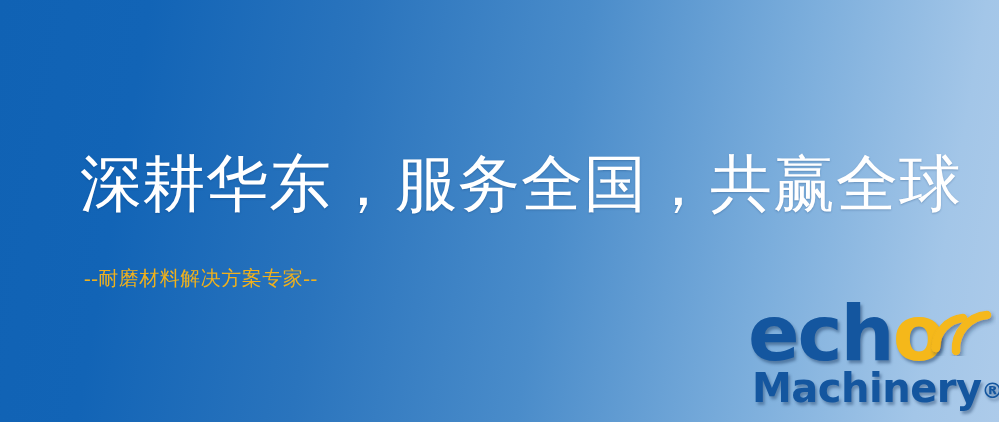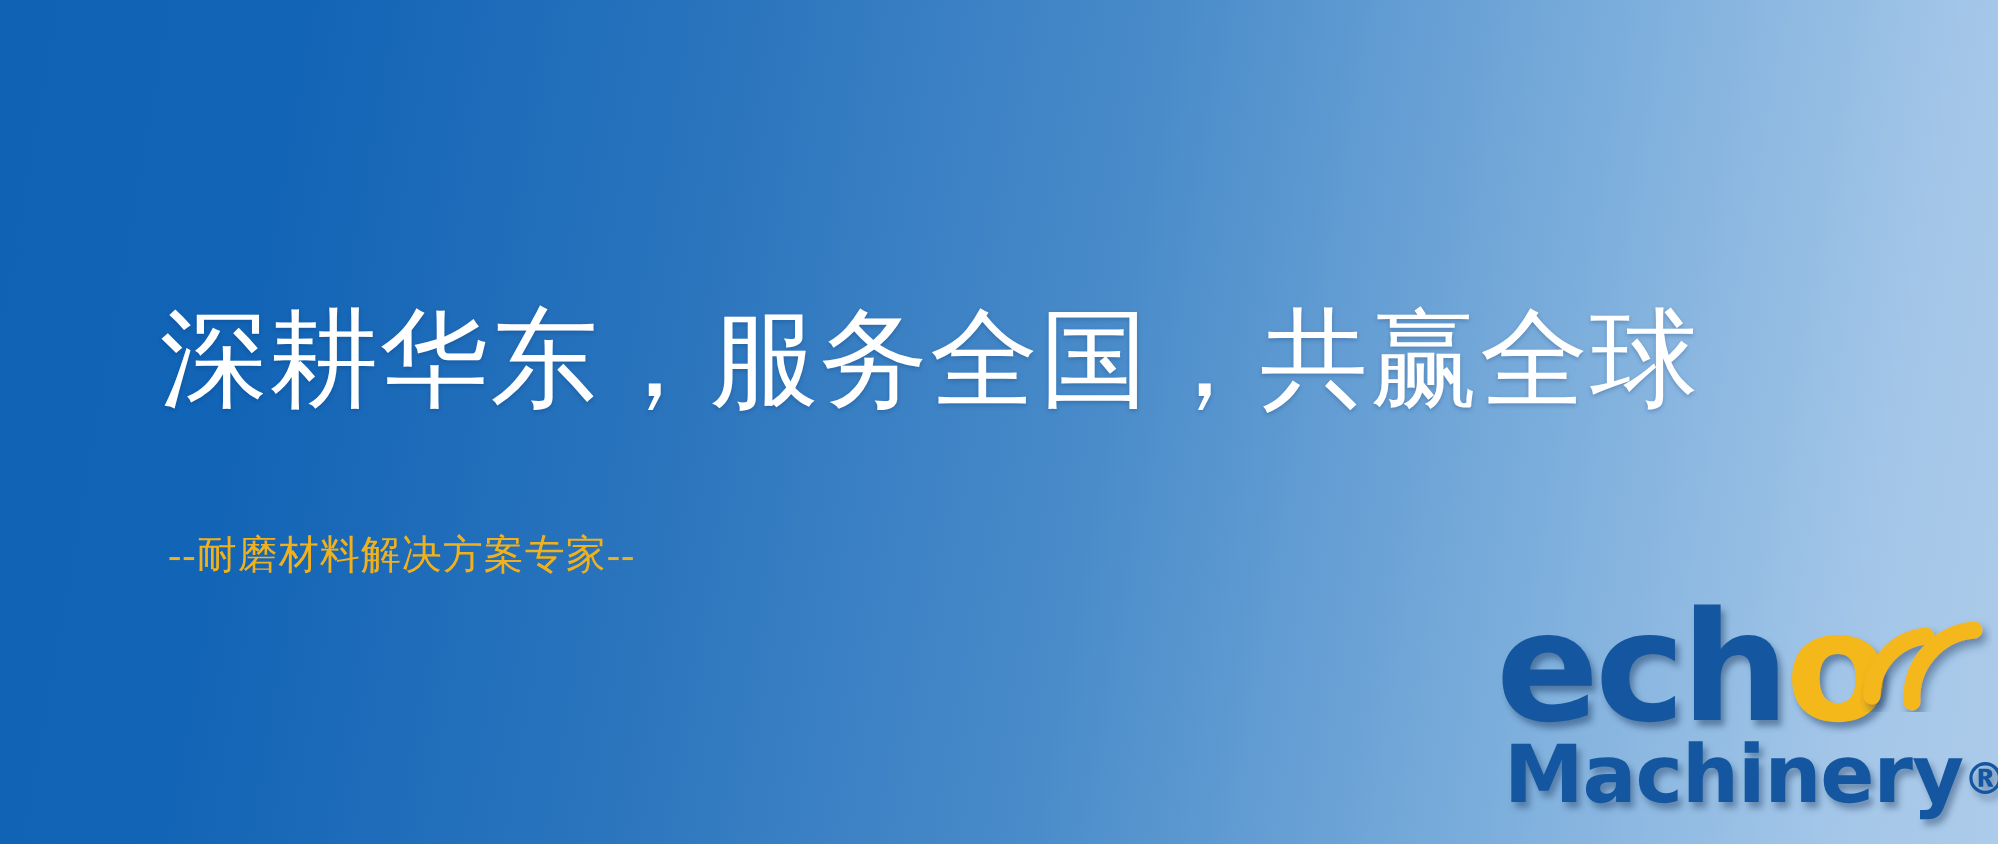--- a/index.html
+++ b/index.html
@@ -22,21 +22,21 @@
         #a3c6e8 92%,
         #adcbea 100%);
   }
 
   
   #headline {
     position: absolute;
     left: 80px;
     top: 153px;
     font-family: "Liberation Serif", "DejaVu Serif", serif;
-    font-size: 54px;
+    font-size: 62px;
     line-height: 1;
     letter-spacing: 1px;
     color: #ffffff;
     white-space: nowrap;
     text-shadow: 0 1px 2px rgba(10, 50, 100, 0.28);
   }
 
   
   #subtitle {
     position: absolute;

